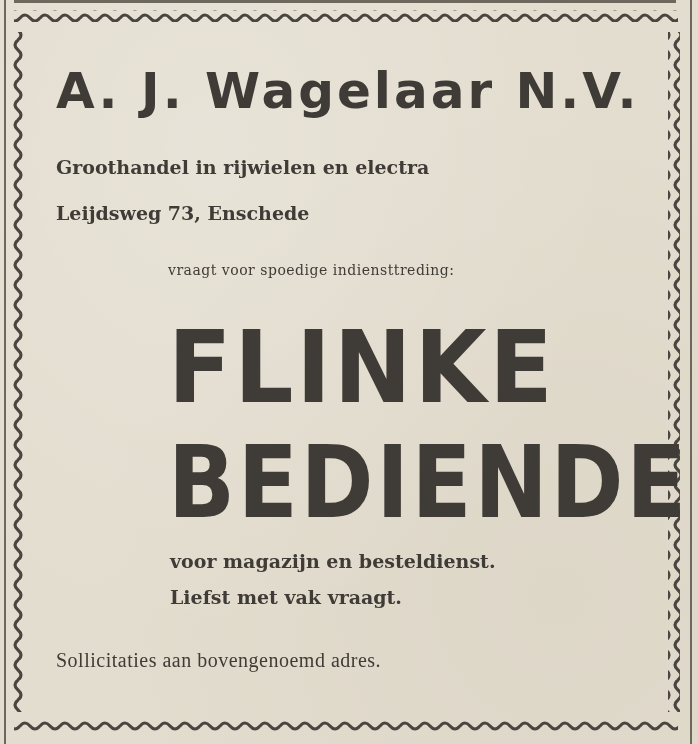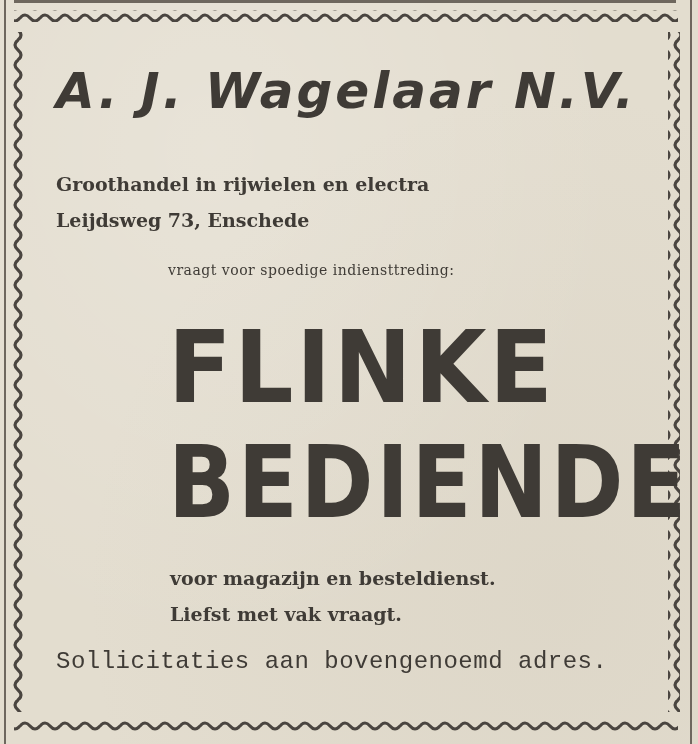--- a/index.html
+++ b/index.html
@@ -58,34 +58,32 @@
   .ad-text {
     position: absolute;
     white-space: nowrap;
     color: #3f3b36;
   }
   .company-name {
     left: 56px;
     top: 66px;
     font-family: "DejaVu Sans", sans-serif;
     font-weight: bold;
-    font-style: italic;
     font-size: 50px;
     letter-spacing: 3px;
     line-height: 1;
   }
   .sub-line {
     font-family: "DejaVu Serif", serif;
     font-weight: bold;
     font-size: 19px;
     line-height: 1;
-    margin-top: 17px;
   }
   .line-trade { left: 56px; top: 158px; }
-  .line-address { left: 56px; top: 194px; }
+  .line-address { left: 56px; top: 204px; }
   .line-request {
     left: 168px;
     top: 263px;
     font-family: "DejaVu Serif", serif;
     font-size: 14px;
     font-weight: normal;
     letter-spacing: 0.5px;
     line-height: 1;
   }
   .headline {
@@ -96,22 +94,22 @@
     line-height: 1;
     transform-origin: left top;
   }
   .head-1 { left: 168px; top: 318px; transform: scaleX(0.93); }
   .head-2 { left: 168px; top: 433px; transform: scaleX(0.88); }
   .line-role { left: 170px; top: 552px; }
   .line-pref { left: 170px; top: 588px; }
   .line-apply {
     left: 56px;
     top: 650px;
-    font-family: Liberation Mono, monospace;
-    font-size: 24px;
+    font-family: Liberation Serif, serif;
+    font-size: 20px;
     letter-spacing: 0.5px;
     line-height: 1;
   }
 </style>
 </head>
 <body>
 
 <div class="paper-tint"></div>
 
 <div class="col-rule-left"></div>

